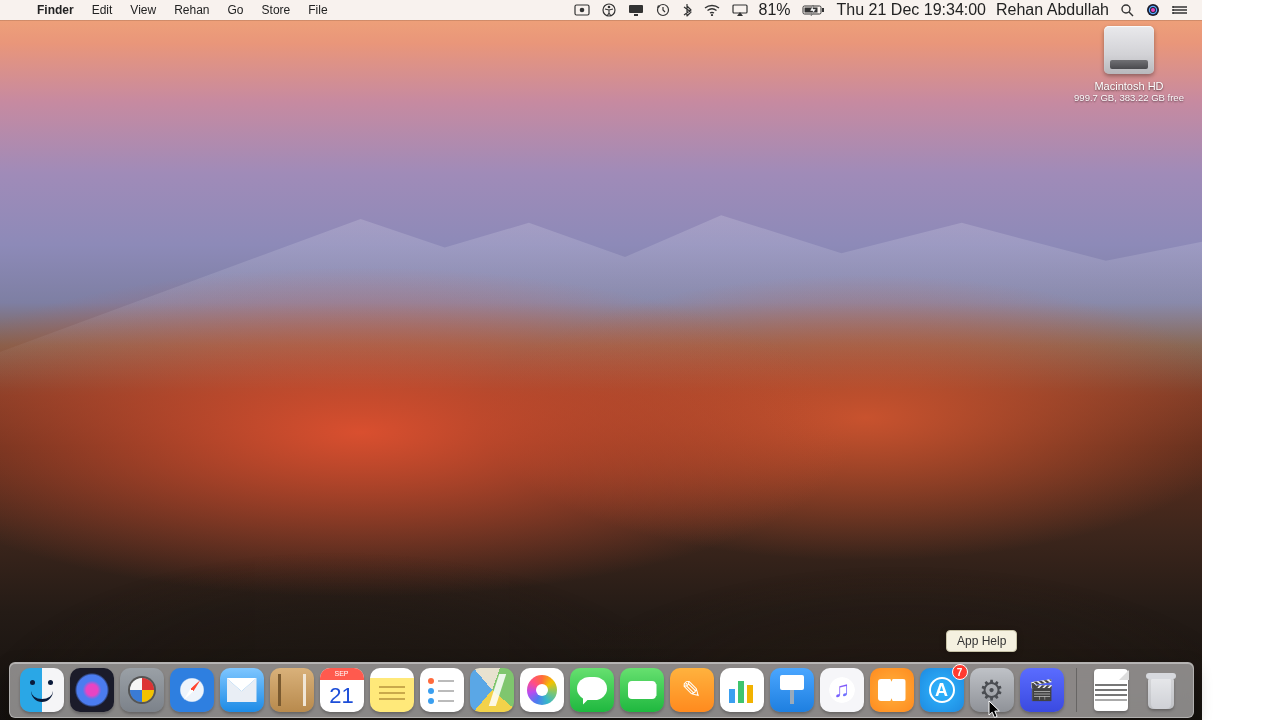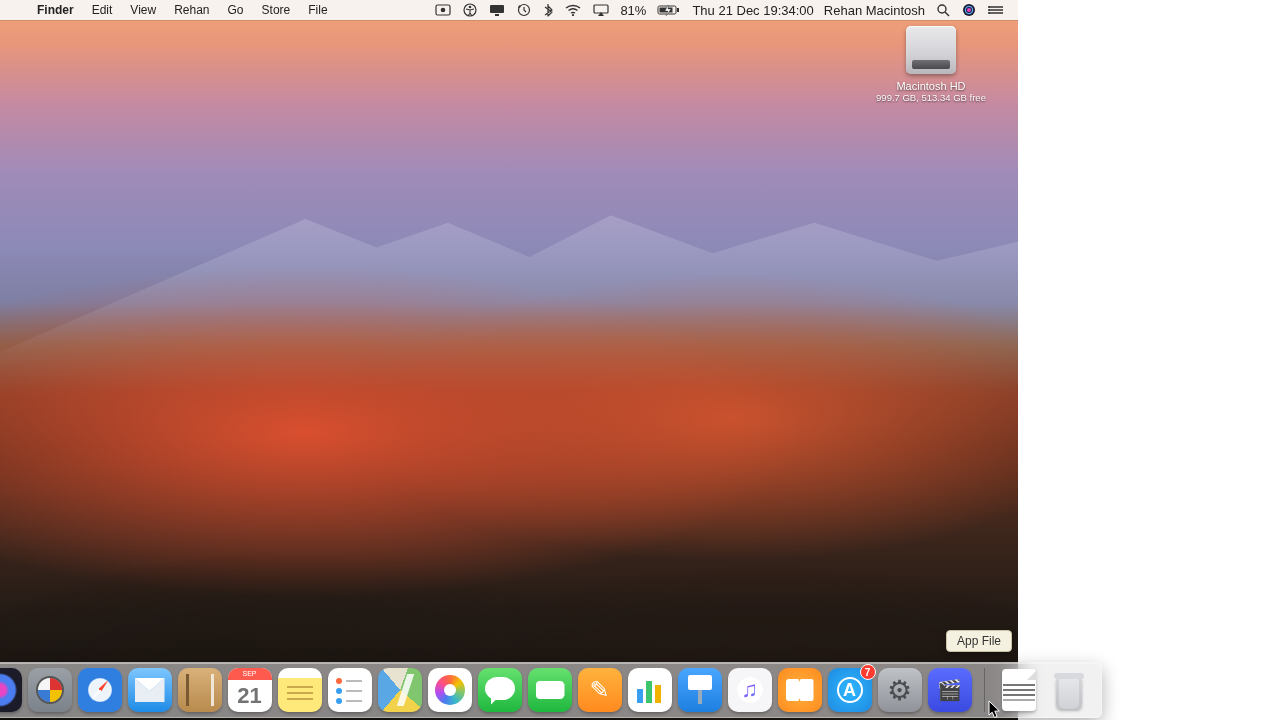--- a/index.html
+++ b/index.html
@@ -1,21 +1,21 @@
 <!DOCTYPE html>
 <html><head>
 <meta charset="utf-8">
 <style>
 * { margin: 0; padding: 0; box-sizing: border-box; font-family: -apple-system, "Helvetica Neue", Arial, sans-serif; -webkit-font-smoothing: antialiased; }
 html, body { width: 1280px; height: 720px; overflow: hidden; }
 
 
 .desktop {
   position: relative;
-  width: 1018px; height: 720px;
+  width: 1202px; height: 720px;
   background:
     radial-gradient(ellipse 900px 300px at 30% 60%, #d94f2f 0%, rgba(217,79,47,0) 55%),
     radial-gradient(ellipse 700px 260px at 72% 58%, #c8522e 0%, rgba(200,82,46,0) 55%),
     linear-gradient(to bottom,
       #f2a878 0%, #e9967a 6%, #c78aa0 14%, #a08bb8 24%, #8d8ab8 34%,
       #7e7fa3 42%, #83614d 48%, #7a3b26 55%, #5e2e1d 62%, #3d261c 74%,
       #241b16 85%, #14110e 100%);
 }
 .mountain-dark {
   position: absolute; left: 0; right: 0; bottom: 0; height: 320px;
@@ -39,27 +39,27 @@
   display: flex; align-items: center;
   font-size: 12px; color: #222;
   padding: 0 8px 0 10px;
   box-shadow: 0 1px 0 rgba(0,0,0,.12);
 }
 .menubar .left, .menubar .right { display: flex; align-items: center; gap: 0; }
 .menubar .spacer { flex: 1; }
 .menu-item { padding: 0 9px; height: 20px; display: flex; align-items: center; cursor: default; }
 .menu-item.bold { font-weight: 600; }
 .apple-logo { font-size: 14px; line-height: 1; }
-.status-item { padding: 0 6px; height: 20px; display: flex; align-items: center; font-size: 13px; }
+.status-item { padding: 0 6px; height: 20px; display: flex; align-items: center; font-size: 16px; }
 .status-icon svg { display: block; }
 .status-text { padding: 0 5px; }
 
 
 .drive {
-  position: absolute; top: 26px; right: 22px; width: 130px;
+  position: absolute; top: 26px; right: 8px; width: 130px;
   display: flex; flex-direction: column; align-items: center;
   color: #fff; text-shadow: 0 1px 2px rgba(0,0,0,.6);
   font-size: 11px; text-align: center; cursor: default;
 }
 .drive-icon {
   width: 50px; height: 48px;
   background: linear-gradient(to bottom, #e9e9ec 0%, #d2d2d6 60%, #b8b8bc 100%);
   border-radius: 5px;
   box-shadow: inset 0 1px 1px rgba(255,255,255,.8), 0 2px 4px rgba(0,0,0,.35);
   position: relative;
@@ -128,21 +128,21 @@
 .ico-launchpad::before { content:""; position:absolute; inset:10px; background: conic-gradient(#d33 0 90deg,#f2c200 90deg 180deg,#3a7bd5 180deg 270deg,#f5f5f5 270deg 360deg); border-radius:50%; box-shadow:0 0 0 2px #555; }
 .ico-safari { background: radial-gradient(circle,#eef4fb 0 36%, #2e7fe0 40% 100%); }
 .ico-safari::before { content:""; position:absolute; width:4px; height:26px; background: linear-gradient(#ff4530 0 50%, #fff 50% 100%); left:20px; top:9px; transform: rotate(40deg); clip-path: polygon(50% 0,100% 50%,50% 100%,0 50%); }
 .ico-mail { background: linear-gradient(#7ec6ff,#1d8be6); }
 .ico-mail::before { content:""; position:absolute; inset:10px 7px; background:#fff; clip-path: polygon(0 0,100% 0,50% 55%); }
 .ico-mail::after { content:""; position:absolute; inset:10px 7px; background:#e9eef5; clip-path: polygon(0 0,50% 55%,100% 0,100% 100%,0 100%); }
 .ico-contacts { background: linear-gradient(#d9b17a,#b88a4d); }
 .ico-contacts::before { content:""; position:absolute; left:8px; top:6px; bottom:6px; width:3px; background:#7a5a30; box-shadow: 25px 0 0 #f0e6d6; }
 .ico-calendar { background:#fff; display:flex; flex-direction:column; }
 .ico-calendar .cal-top { background:#ff5a4e; height:12px; width:100%; border-radius:10px 10px 0 0; font-size:7px; color:#fff; text-align:center; line-height:12px; }
-.ico-calendar .cal-day { flex:1; display:flex; align-items:center; justify-content:center; font-size:22px; font-weight:700; color:#737373; }
+.ico-calendar .cal-day { flex:1; display:flex; align-items:center; justify-content:center; font-size:22px; font-weight:400; color:#1d4ed8; }
 .ico-notes { background: linear-gradient(#fff 0 22%, #ffe97a 22% 100%); }
 .ico-notes::before { content:""; position:absolute; left:9px; right:9px; top:18px; height:2px; background:#c9a94b; box-shadow: 0 6px 0 #c9a94b, 0 12px 0 #c9a94b; }
 .ico-reminders { background:#fff; }
 .ico-reminders::before { content:""; position:absolute; left:8px; top:10px; width:6px; height:6px; border-radius:50%; background:#ff6a3c; box-shadow: 0 10px 0 #3a9ff0, 0 20px 0 #3a9ff0; }
 .ico-reminders::after { content:""; position:absolute; left:18px; top:12px; width:16px; height:2px; background:#bbb; box-shadow: 0 10px 0 #bbb, 0 20px 0 #bbb; }
 .ico-maps { background: conic-gradient(from 20deg,#7fc66e 0 110deg,#f2d24a 110deg 200deg,#5aa7e6 200deg 300deg,#e8e2d0 300deg 360deg); }
 .ico-maps::before { content:""; position:absolute; left:24px; top:6px; width:7px; height:32px; background:#fff; transform:skewX(-18deg); opacity:.85; }
 .ico-photos { background:#fff; }
 .ico-photos::before { content:""; position:absolute; inset:7px; background: conic-gradient(#ff6a3c,#f2c200,#7fc66e,#38b8c9,#4b7cf0,#b84bf0,#ff4e88,#ff6a3c); border-radius:50%; filter: blur(.3px); }
 .ico-photos::after { content:""; position:absolute; inset:16px; background:#fff; border-radius:50%; }
@@ -249,21 +249,21 @@
       <div class="status-item status-text">81%</div>
       <div class="status-item status-icon">
         <svg width="24" height="12">
             <rect x="1" y="2" width="18" height="8" rx="1.5" fill="none" stroke="#333" stroke-width="1"></rect>
             <rect x="20" y="4" width="2" height="4" fill="#333"></rect>
             <rect x="2.5" y="3.5" width="13" height="5" fill="#333"></rect>
             <path d="M11 1l-3 6h3l-2 5 5-7h-3z" fill="#fff" stroke="#333" stroke-width=".4"></path>
           </svg>
       </div>
       <div class="status-item status-text">Thu 21 Dec  19:34:00</div>
-      <div class="status-item status-text">Rehan Macintosh</div>
+      <div class="status-item status-text">Rehan Abdullah</div>
       <div class="status-item status-icon">
         <svg width="14" height="14">
             <circle cx="6" cy="6" r="4" fill="none" stroke="#333" stroke-width="1.4"></circle>
             <path d="M9 9l4 4" stroke="#333" stroke-width="1.4"></path>
           </svg>
       </div>
       <div class="status-item status-icon">
         <svg width="14" height="14">
             <circle cx="7" cy="7" r="6" fill="#1b1b2a"></circle>
             <circle cx="7" cy="7" r="3.6" fill="none" stroke="#5aa7ff" stroke-width="1.3"></circle>
@@ -277,24 +277,24 @@
             <circle cx="1" cy="6" r="1" fill="#333"></circle>
             <circle cx="1" cy="9" r="1" fill="#333"></circle>
           </svg>
       </div>
     </div>
   </div>
 
   <div class="drive">
     <div class="drive-icon"></div>
     <div class="drive-name">Macintosh HD</div>
-    <div class="drive-sub">999.7 GB, 513.34 GB free</div>
+    <div class="drive-sub">999.7 GB, 383.22 GB free</div>
   </div>
 
-  <div class="tooltip" id="tooltip" style="left: 946px; top: 630px;">App File</div>
+  <div class="tooltip" id="tooltip" style="left: 946px; top: 630px;">App Help</div>
 
   <div class="dock-wrap">
     <div class="dock">
       <div class="dock-item ico-finder"></div>
       <div class="dock-item ico-siri"></div>
       <div class="dock-item ico-launchpad"></div>
       <div class="dock-item ico-safari"></div>
       <div class="dock-item ico-mail"></div>
       <div class="dock-item ico-contacts"></div>
       <div class="dock-item ico-calendar">

